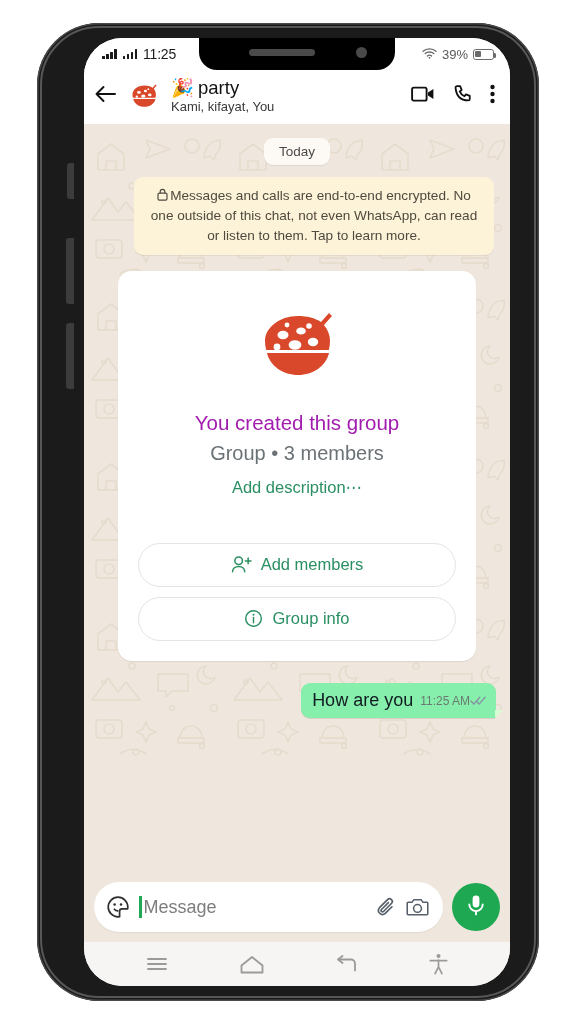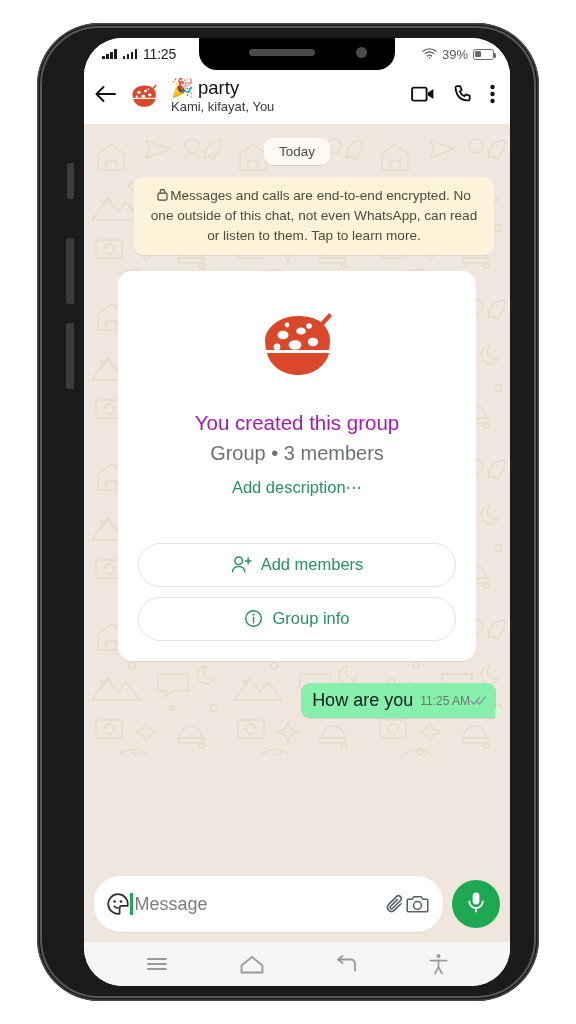--- a/index.html
+++ b/index.html
@@ -295,23 +295,24 @@
     gap: 9px;
     padding: 8px 10px 10px;
     background: #efe7dd;
     position: relative;
     z-index: 5;
   }
   .input-pill {
     flex: 1 1 auto;
     background: #ffffff;
     border-radius: 26px;
-    height: 56px;
+    height: 50px;
     display: flex;
     align-items: center;
+    gap: 9px;
     padding: 0 14px 0 12px;
     box-shadow: 0 1px 1px rgba(0,0,0,0.06);
   }
   .ph-wrap { flex: 1 1 auto; display: flex; align-items: center; min-width: 0; }
   .caret {
     width: 2.5px; height: 22px;
     background: #1fa855;
     margin-right: 2px;
     flex: 0 0 auto;
   }

